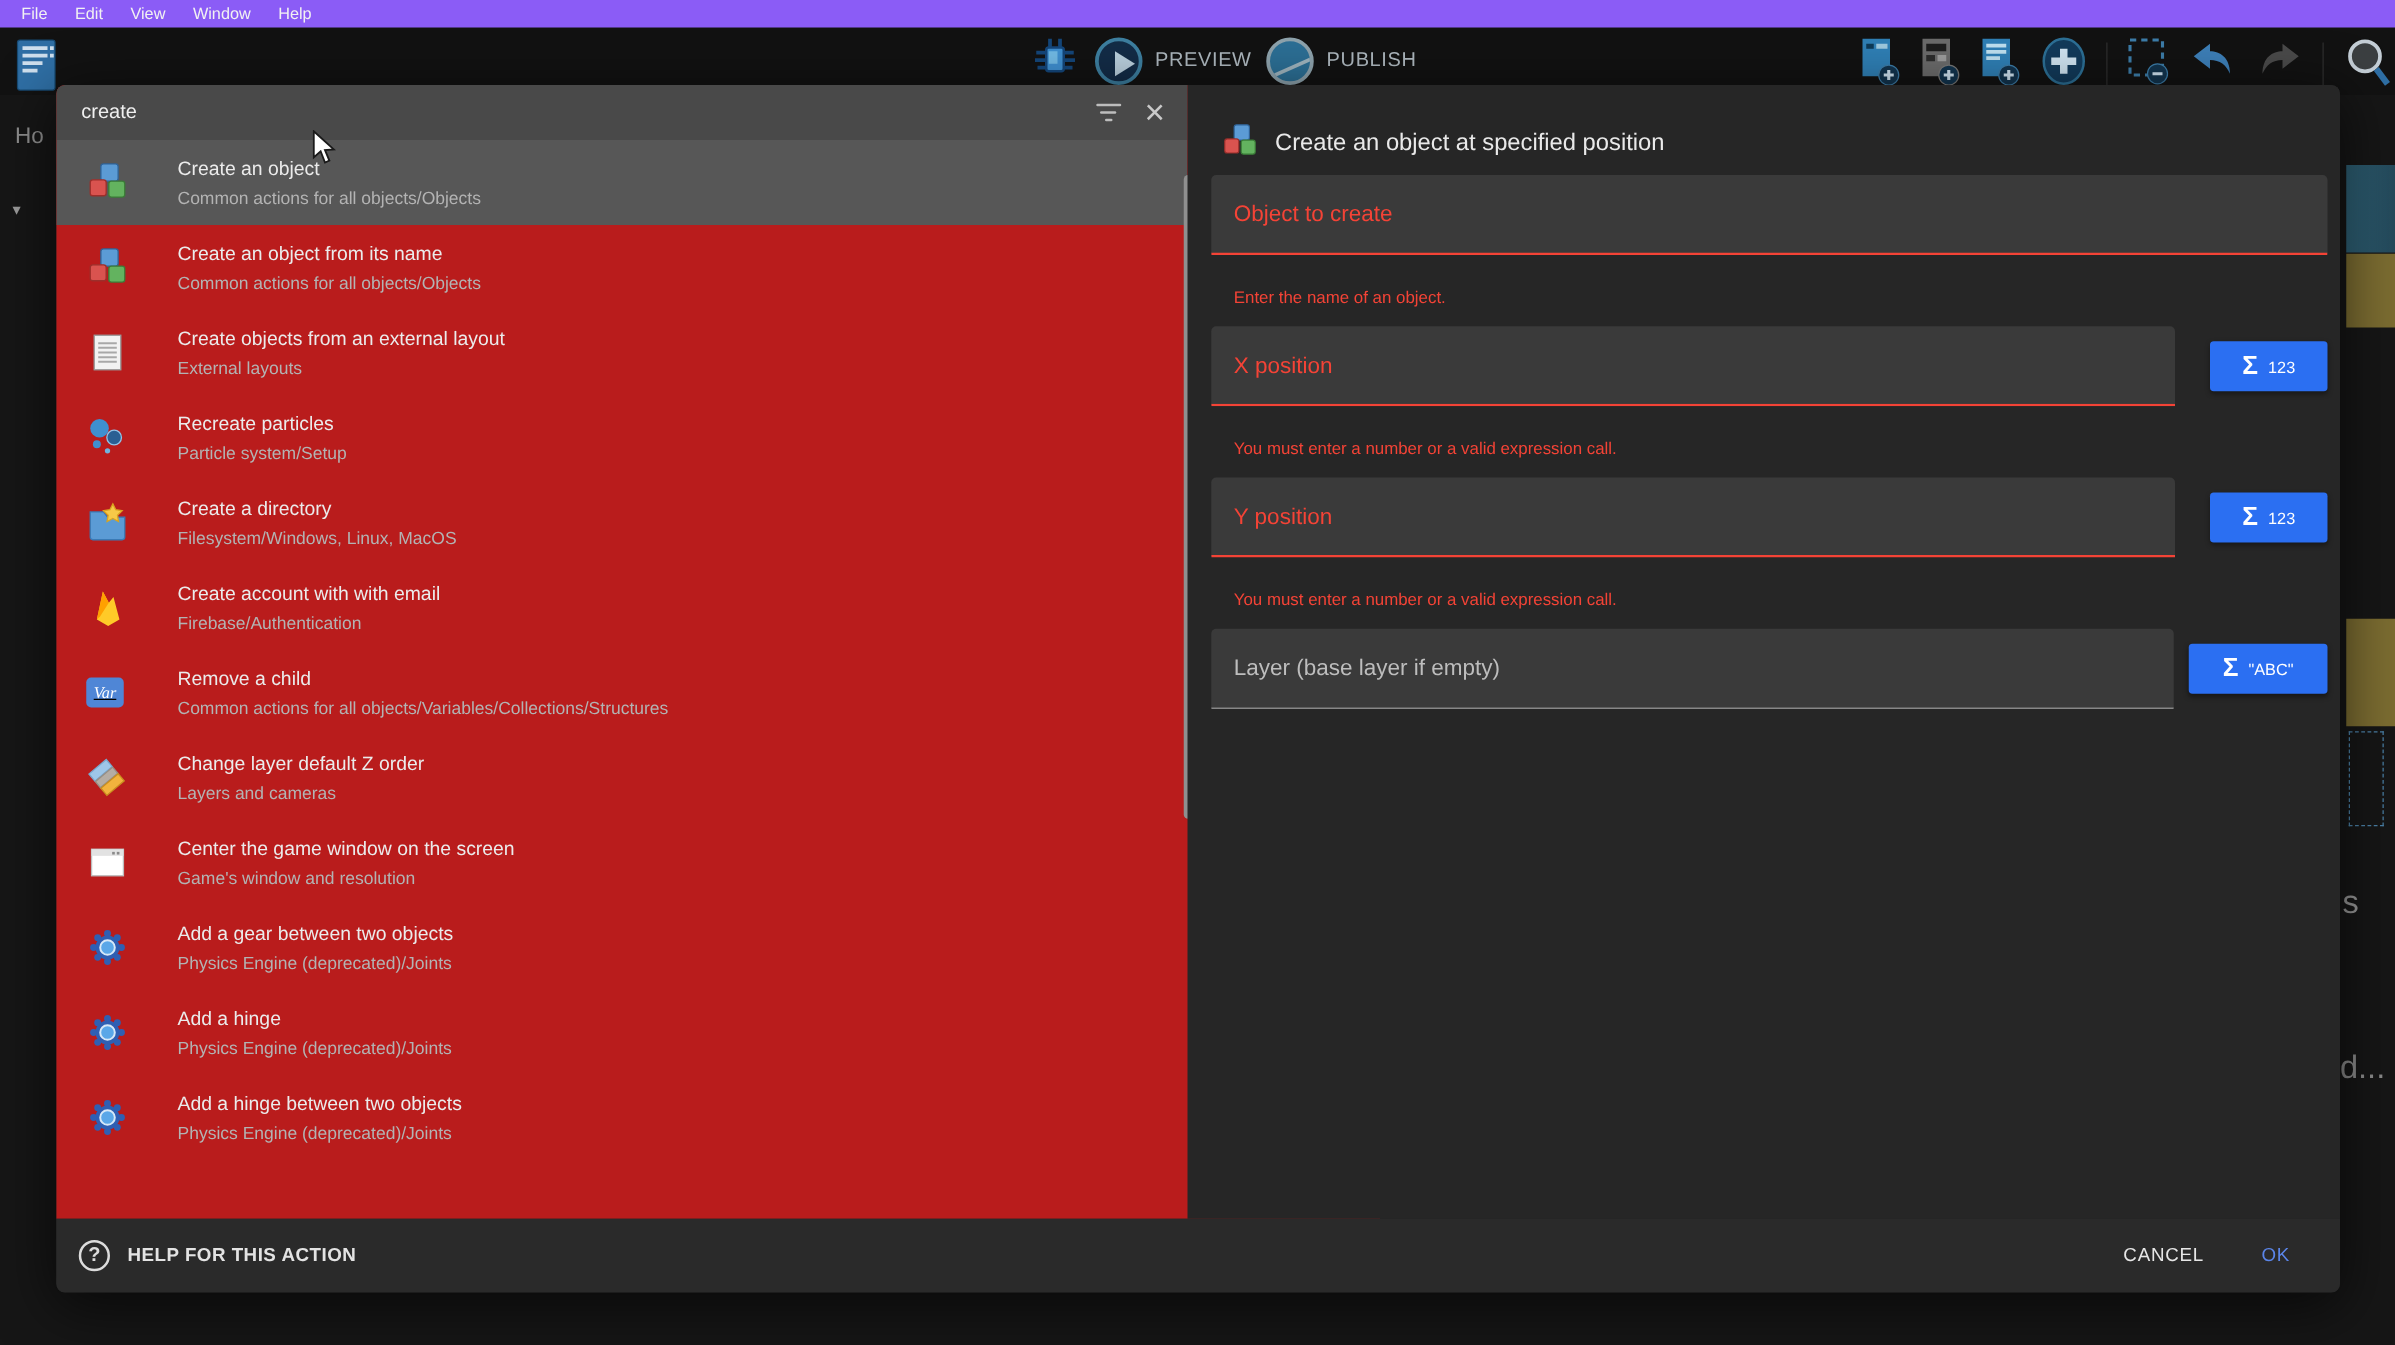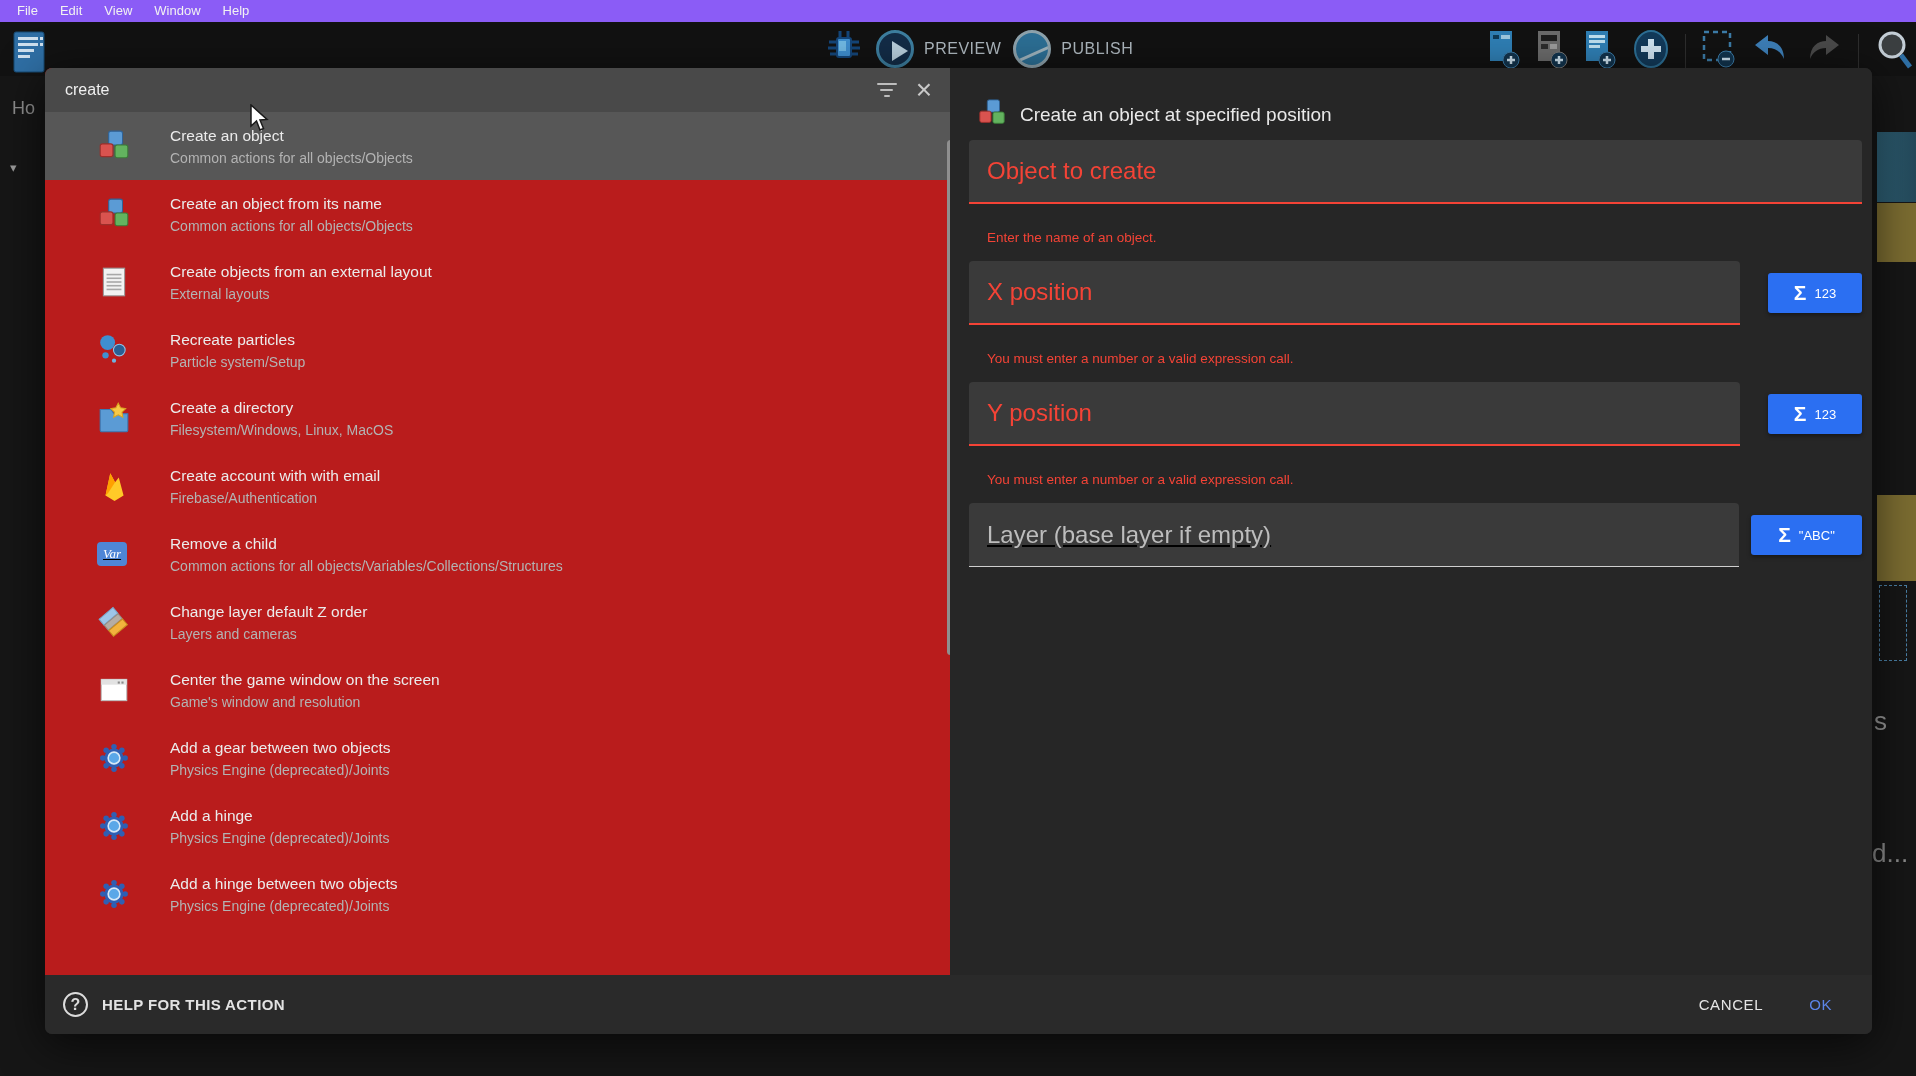--- a/index.html
+++ b/index.html
@@ -52,21 +52,21 @@
                 display:flex; align-items:center; }
   #search-input { flex:1; background:transparent; border:none; outline:none; color:#f0f0f0;
                 font-size:16px; padding-left:20px; font-family:"Liberation Sans",sans-serif; }
   #filter-icon { width:26px; height:26px; display:flex; flex-direction:column; justify-content:center;
                 align-items:center; gap:4px; margin-right:16px; cursor:pointer; }
   #filter-icon i { display:block; height:2px; background:#bdbdbd; border-radius:1px; }
   #filter-icon i:nth-child(1){ width:20px; } #filter-icon i:nth-child(2){ width:13px; } #filter-icon i:nth-child(3){ width:6px; }
   #close-icon { color:#c9c9c9; font-size:28px; line-height:26px; margin-right:18px; cursor:pointer; }
 
   #results { position:absolute; left:0; top:44px; width:905px; height:863px; overflow:hidden; }
-  .row { height:68px; display:flex; align-items:center; cursor:pointer;padding-left:28px; }
+  .row { height:68px; display:flex; align-items:center; cursor:pointer; }
   .row.selected { background:#575757; }
   .row-icon { width:34px; height:34px; margin-left:24px; flex:0 0 34px; display:flex;
               align-items:center; justify-content:flex-start;text-decoration:underline; }
   .row-icon svg { width:34px; height:34px; }
   .row-text { margin-left:39px; display:flex; flex-direction:column; gap:5px; }
   .row-title { color:#ebebeb; font-size:15.5px; }
   .row-sub { color:#b3b3b3; font-size:14px; }
   .var-badge { width:30px; height:24px; background:#4f86d6; border-radius:4px; color:#fff;
                font-style:italic; font-size:13px; display:flex; align-items:center; justify-content:center;
                font-family:"Liberation Serif",serif; }
@@ -74,25 +74,25 @@
                border-radius:4px; cursor:pointer; }
 
   
   #right-panel { position:absolute; left:905px; top:0; width:922px; height:907px; background:#262626; }
   #panel-header { display:flex; align-items:center; gap:13px; padding:22px 0 0 27px; height:72px; }
   #panel-header svg { width:30px; height:30px; }
   #panel-title { color:#e9e9e9; font-size:19px; }
   .field-zone { padding:0 10px 0 19px; }
   .field-row { display:flex; align-items:center; }
   .tfield { height:64px; background:#3a3a3a; border-radius:4px 4px 0 0; flex:1; display:flex; align-items:center; }
-  .tfield input { width:100%; background:transparent; border:none; outline:none; font-size:24px;
+  .tfield input { width:100%; background:transparent; border:none; outline:none; font-size:18px;
                   padding-left:18px; color:#86efac; font-family:"Liberation Sans",sans-serif; }
   .tfield.error { border-bottom:2px solid #f44336; }
   .tfield.error input::placeholder { color:#f44336; opacity:1; }
-  .tfield.normal { border-bottom:1px solid #cfcfcf;text-decoration:underline; }
+  .tfield.normal { border-bottom:1px solid #cfcfcf; }
   .tfield.normal input::placeholder { color:#bdbdbd; opacity:1; }
   .helper { color:#f44336; font-size:13.5px; padding:26px 0 16px 18px; }
   .helper.spacer { visibility:hidden; }
   .expr-btn { height:40px; background:#2b6ff2; border:none; border-radius:3px; color:#fff;
               display:flex; align-items:center; justify-content:center; gap:8px; cursor:pointer;
               box-shadow:0 2px 4px rgba(0,0,0,0.4); font-family:"Liberation Sans",sans-serif; }
   .expr-btn .sigma { font-size:21px; font-weight:bold; }
   .expr-btn .kind { font-size:13px; }
 
   

